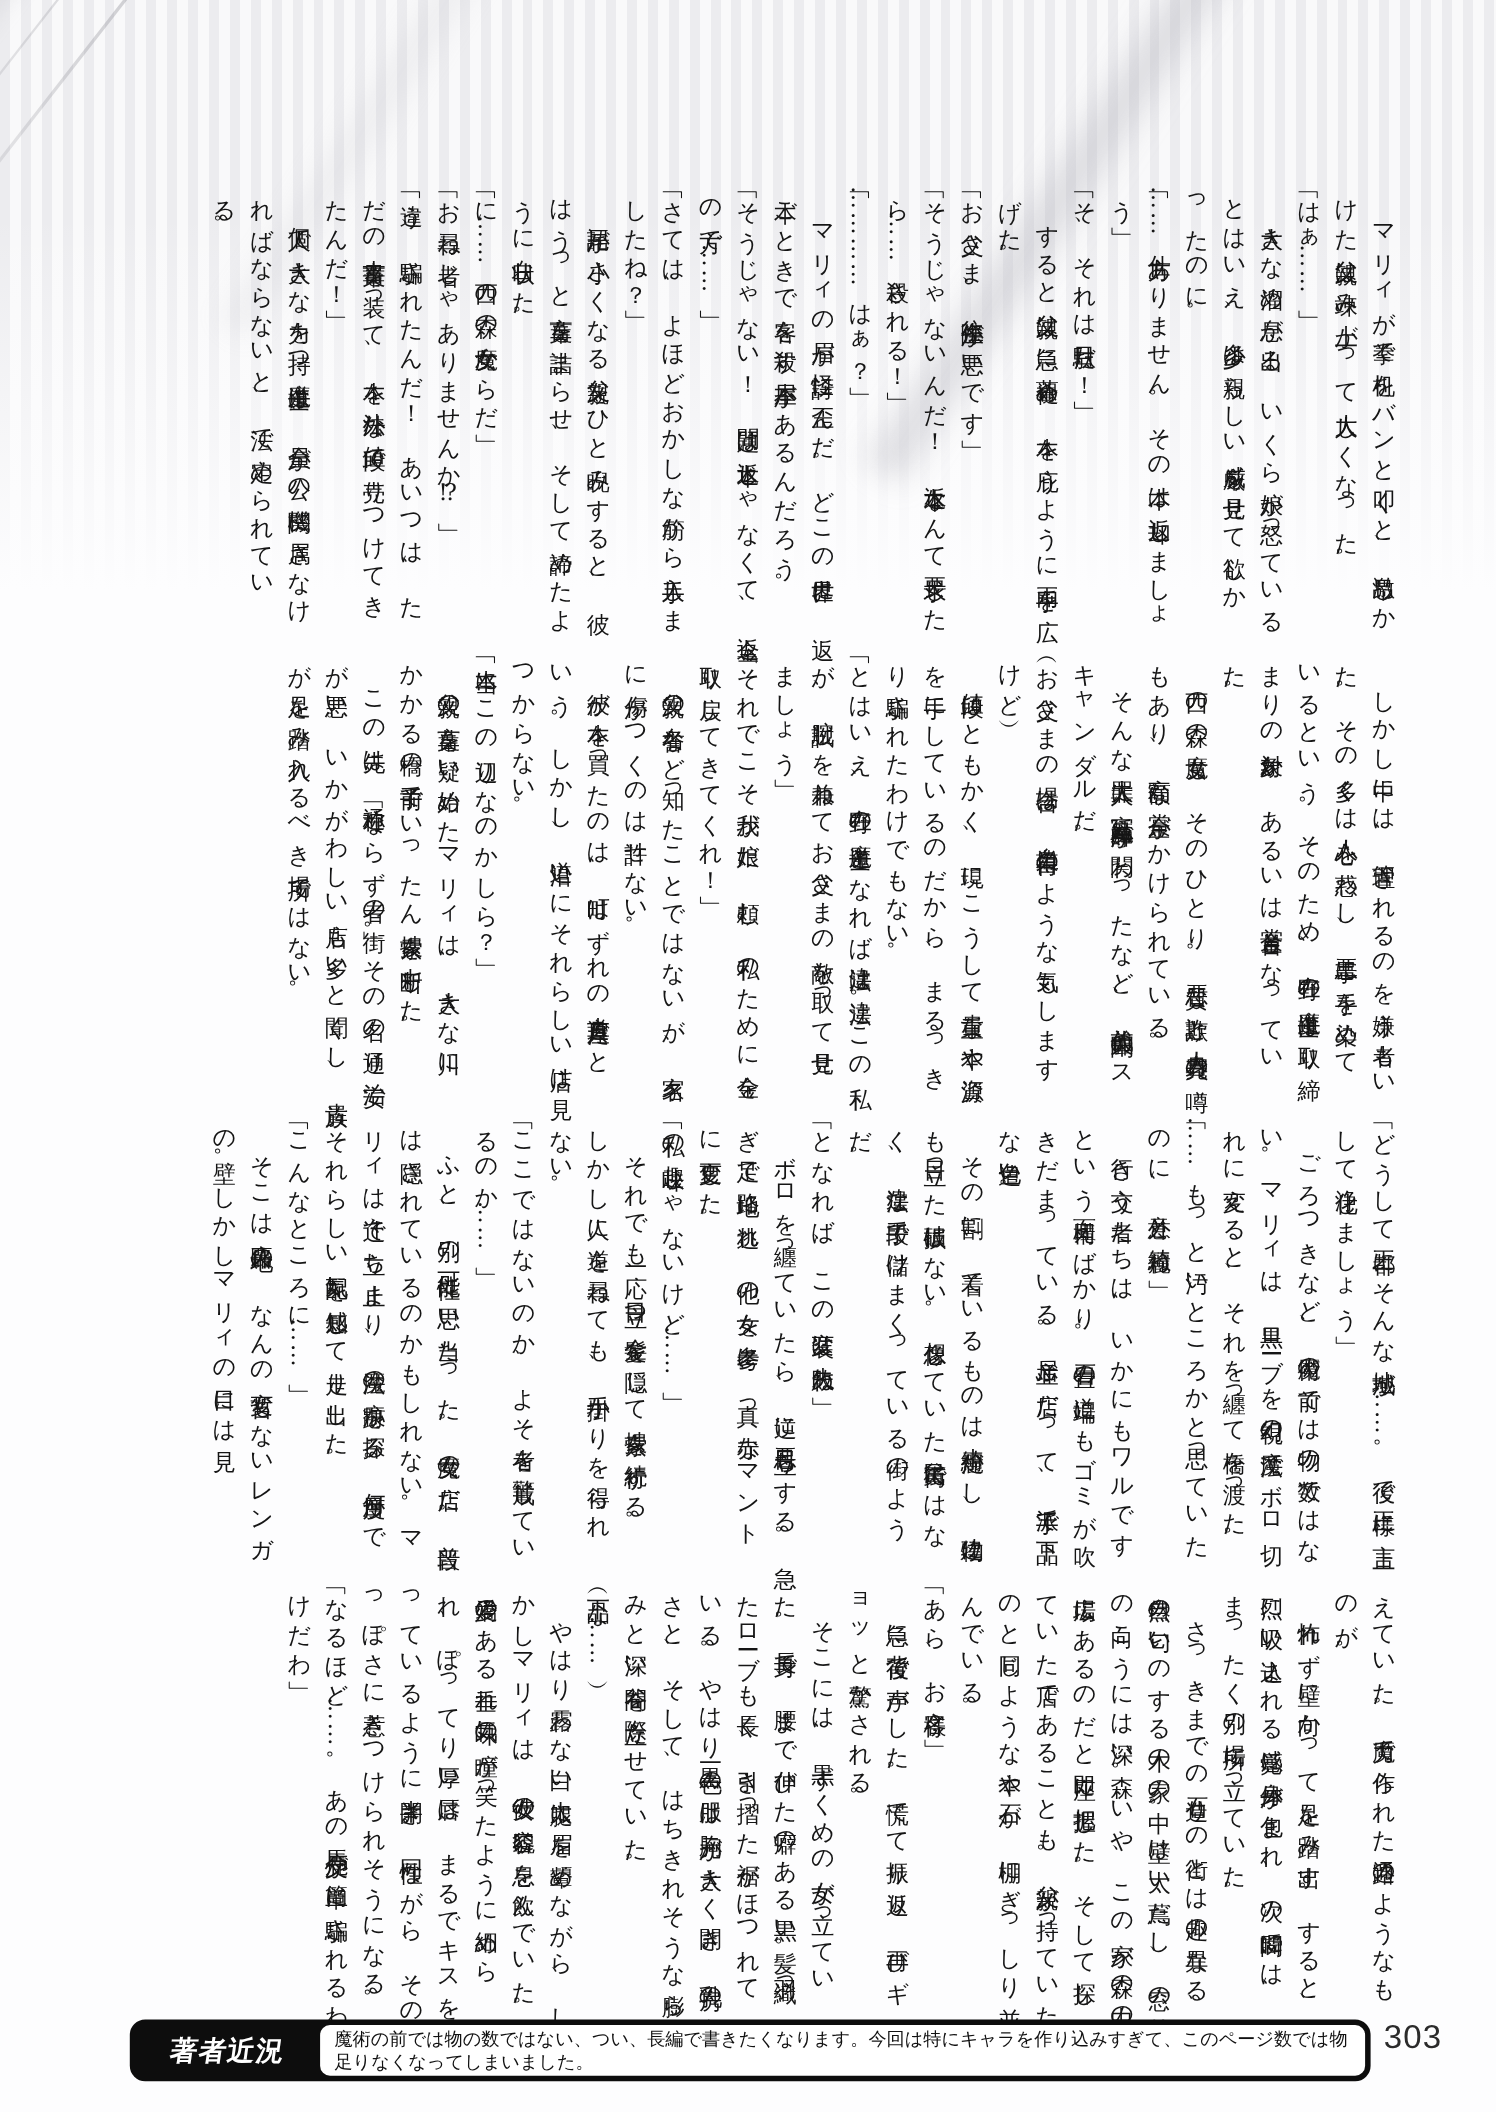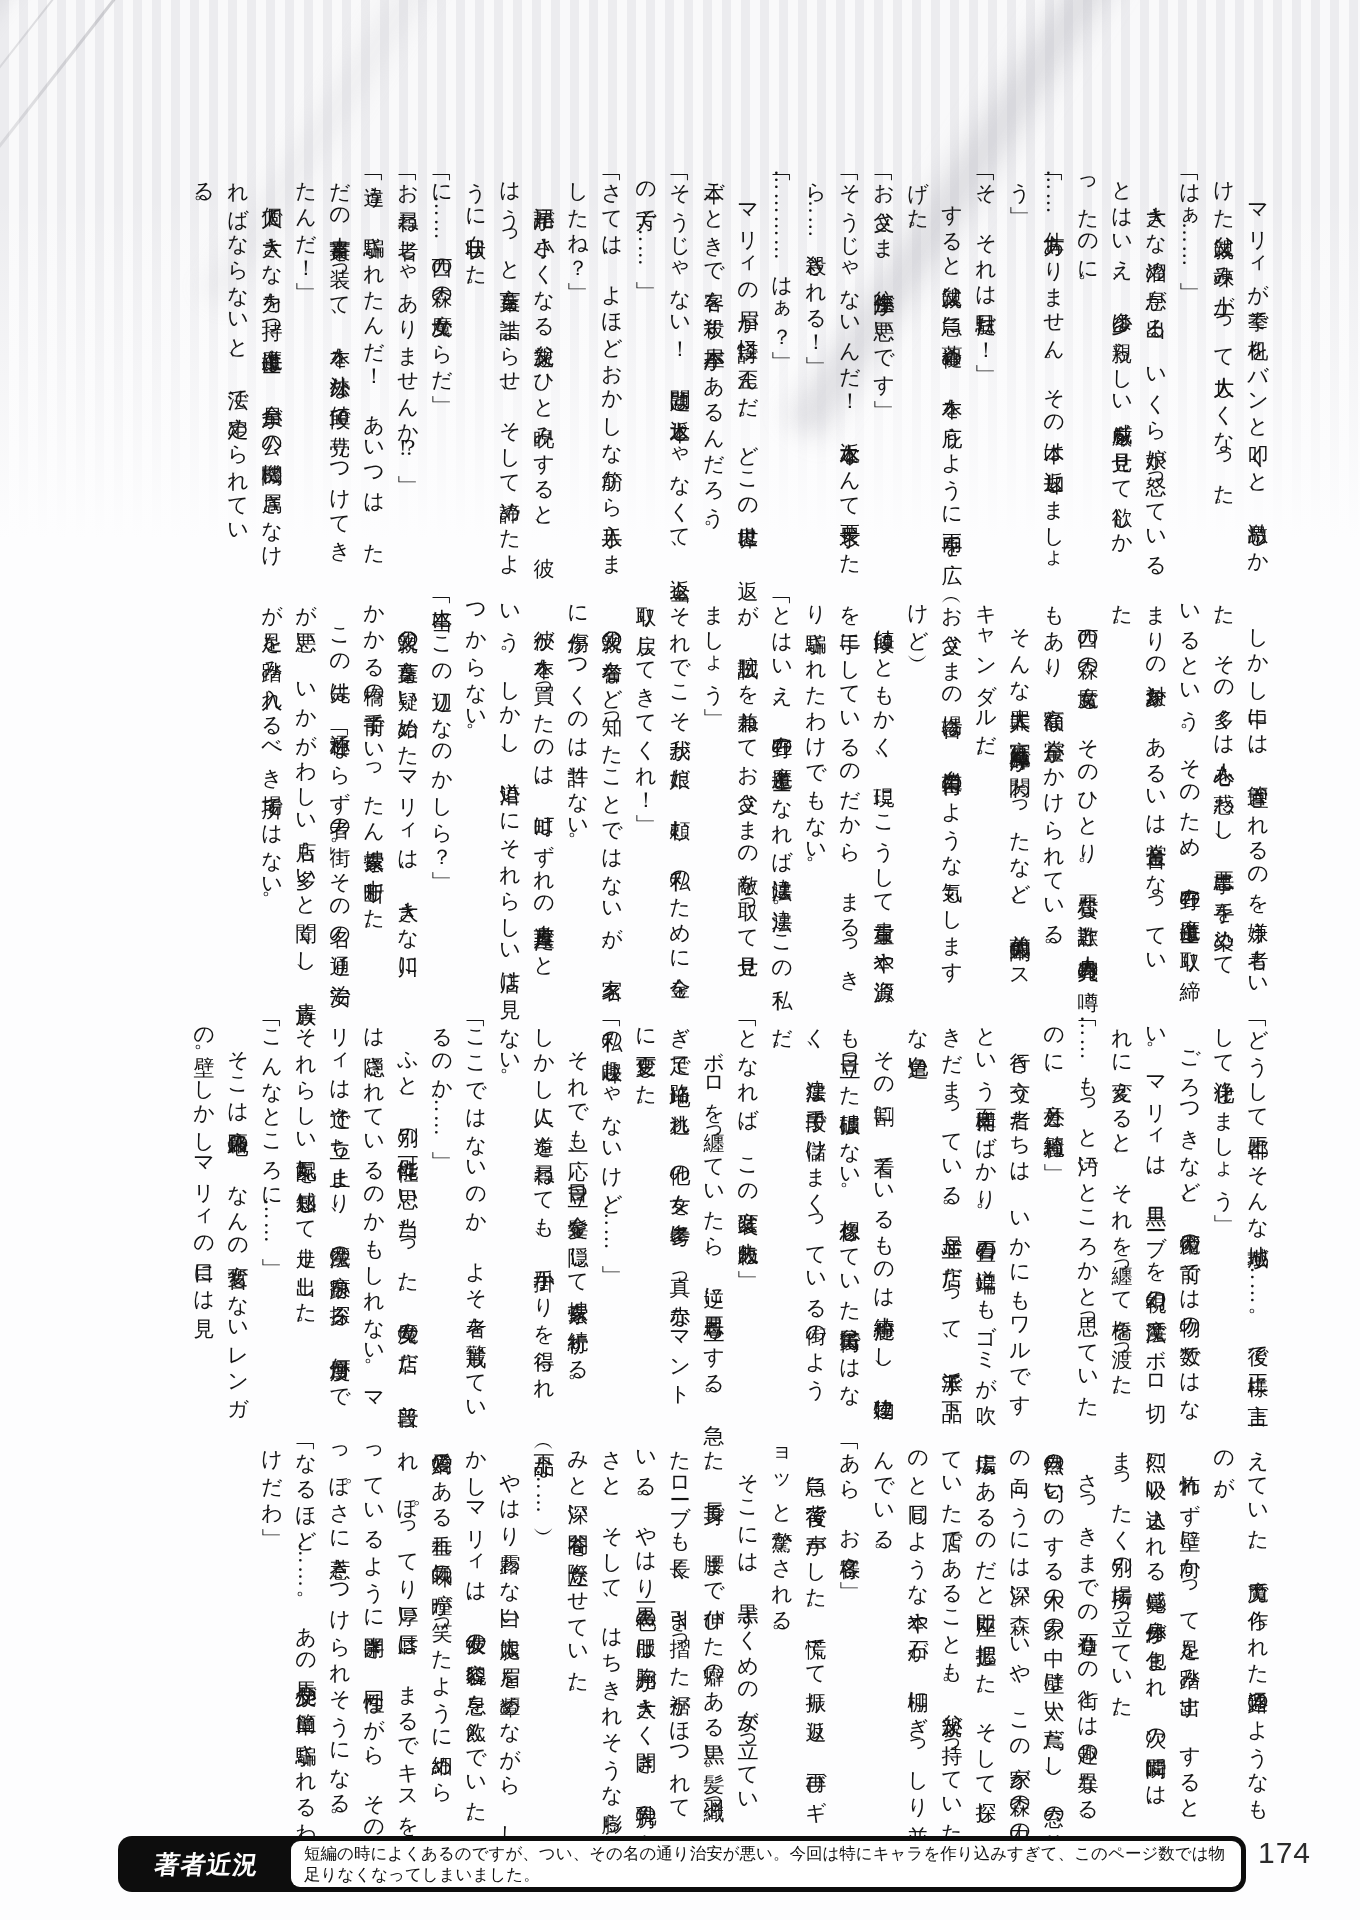--- a/index.html
+++ b/index.html
@@ -192,19 +192,19 @@
 「あら、お客様？」
 　急に背後で声がした。慌てて振り返り、再びギョッと驚かされる。
 　そこには、黒ずくめの女が立っていた。長身で、腰まで伸びた癖のある黒い髪。羽織ったローブも長く、引き摺った裾がほつれている。やはり黒一色の服は胸元が大きく開き、乳房の白さと、そして、はちきれそうな膨らみと深い谷間を際立たせていた。
 （下品な……）
 　やはり露わな白い太腿に眉を顰めながら、しかしマリィは、彼女の容貌に息を飲んでいた。愛嬌のある垂れ気味の瞳が笑ったように細められ、ぽってり厚い唇は、まるでキスを誘っているように半開き。同性ながら、その色っぽさに惹きつけられそうになる。
 「なるほど……。あの馬鹿父が簡単に騙されるわけだわ」</div>
 
   <div class="author-box">
     <div class="author-label">著者近況</div>
     <div class="author-note">
-      <span>短編の時によくあるのですが、つい、その名の通り治安が悪い。今回は特にキャラを作り込みすぎて、このページ数では物足りなくなってしまいました。</span>
+      <span>魔術の前では物の数ではない、つい、長編で書きたくなります。今回は特にキャラを作り込みすぎて、このページ数では物足りなくなってしまいました。</span>
     </div>
   </div>
 
-  <div class="page-number">174</div>
+  <div class="page-number">303</div>
 
 </div>
 
 </body></html>

